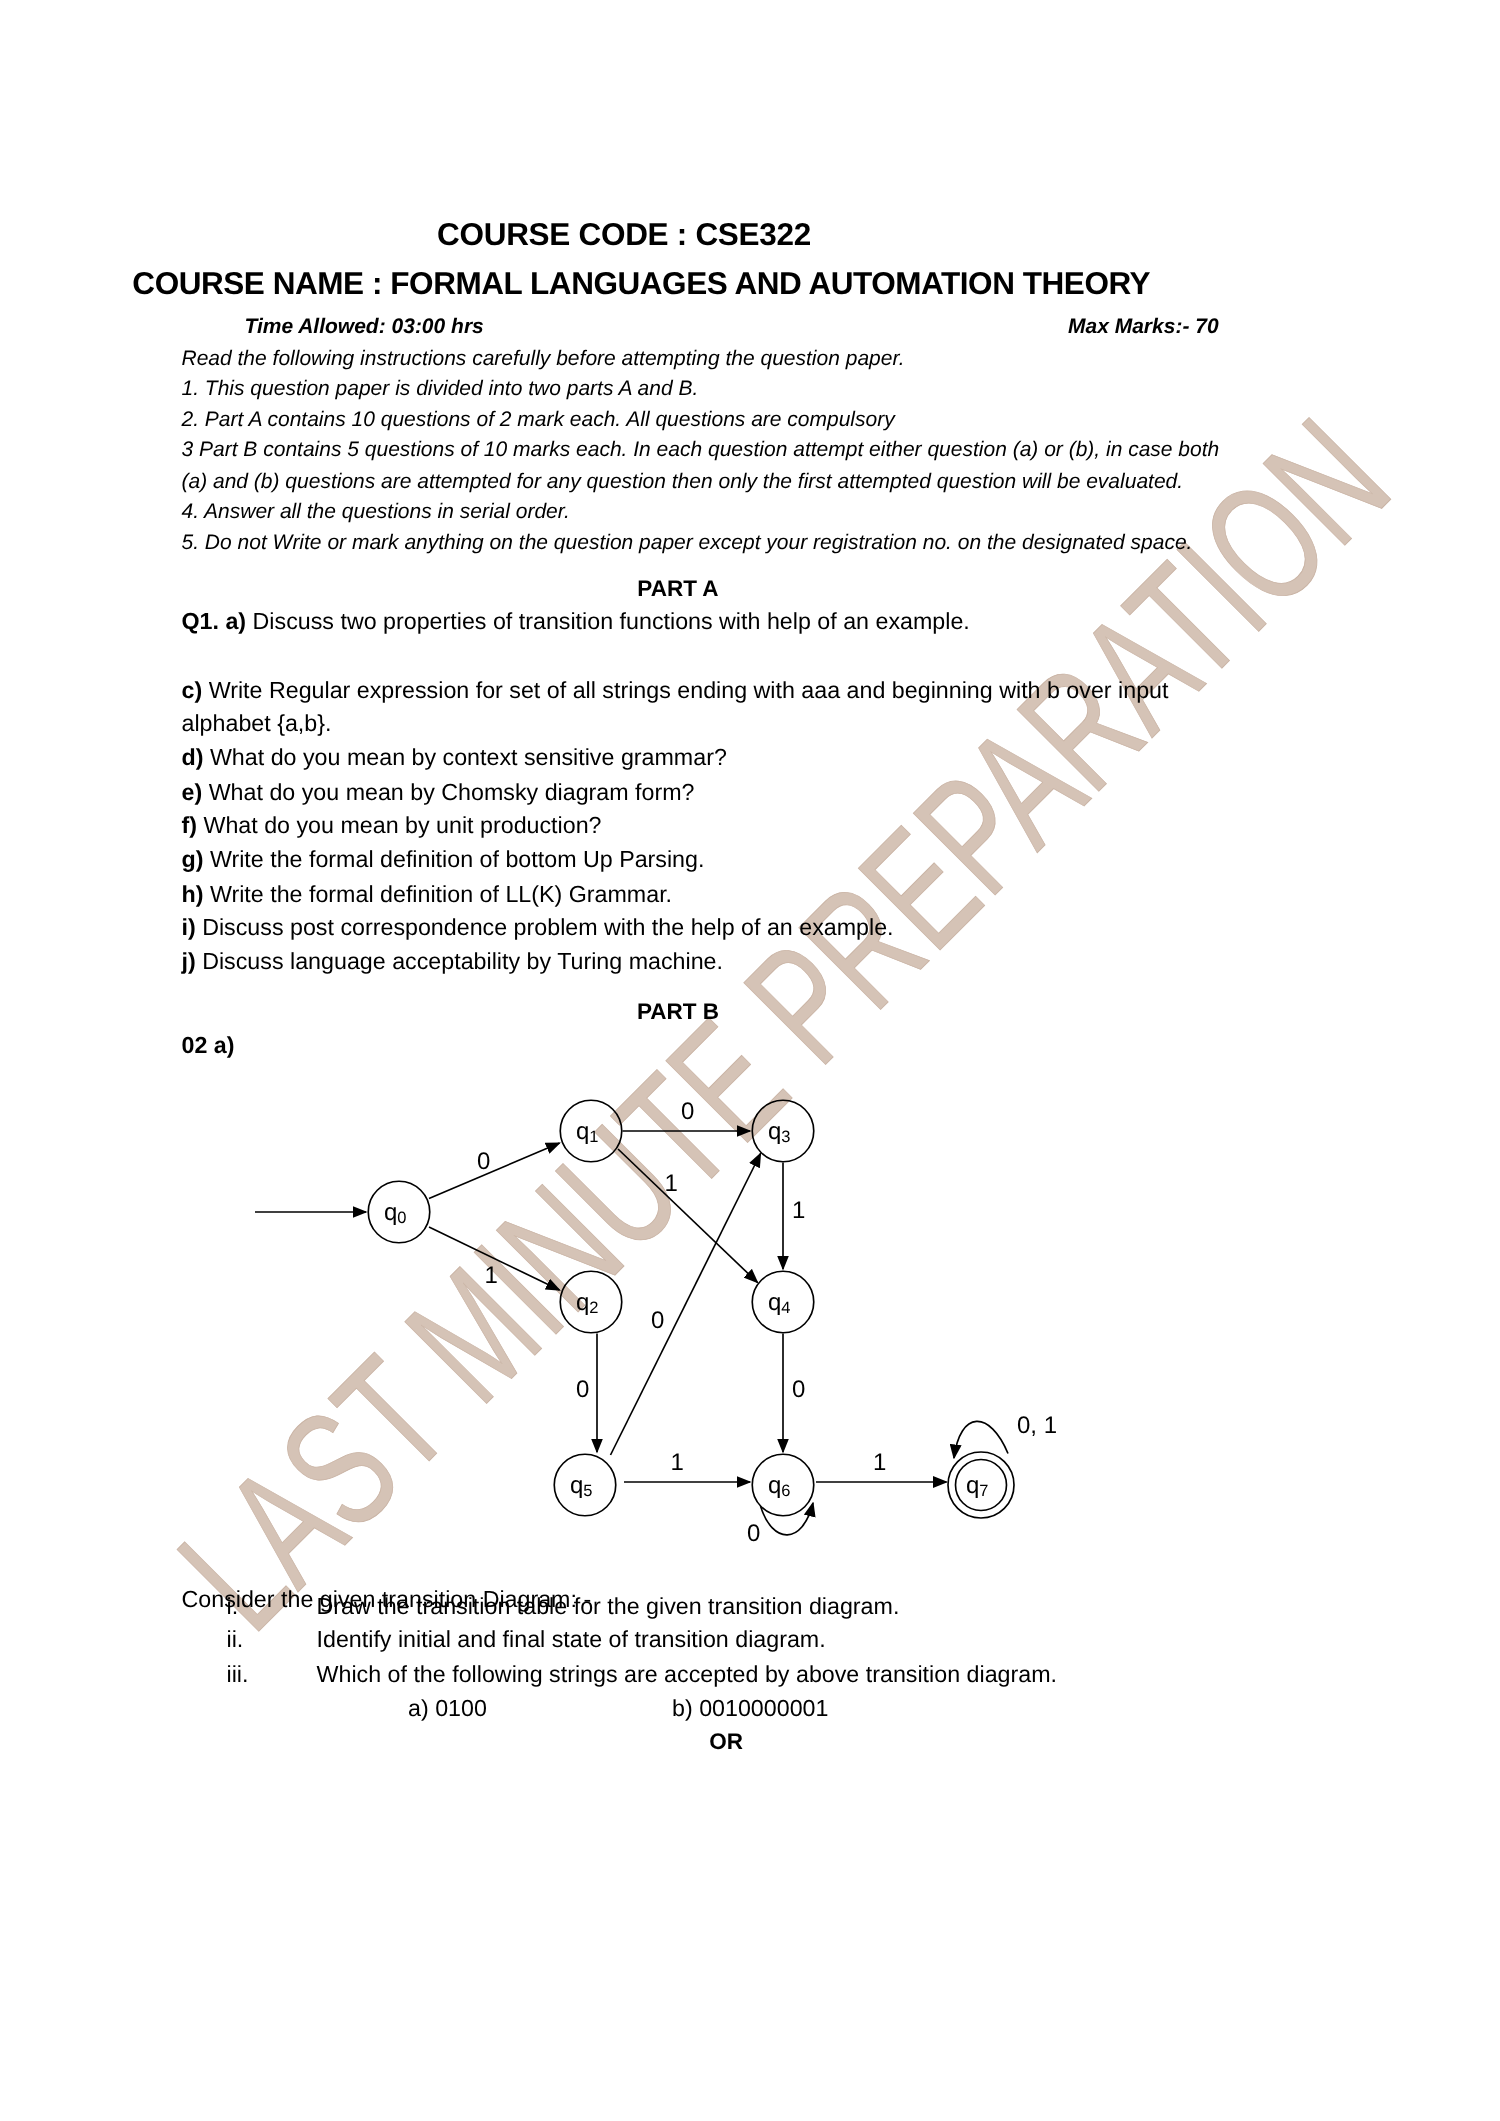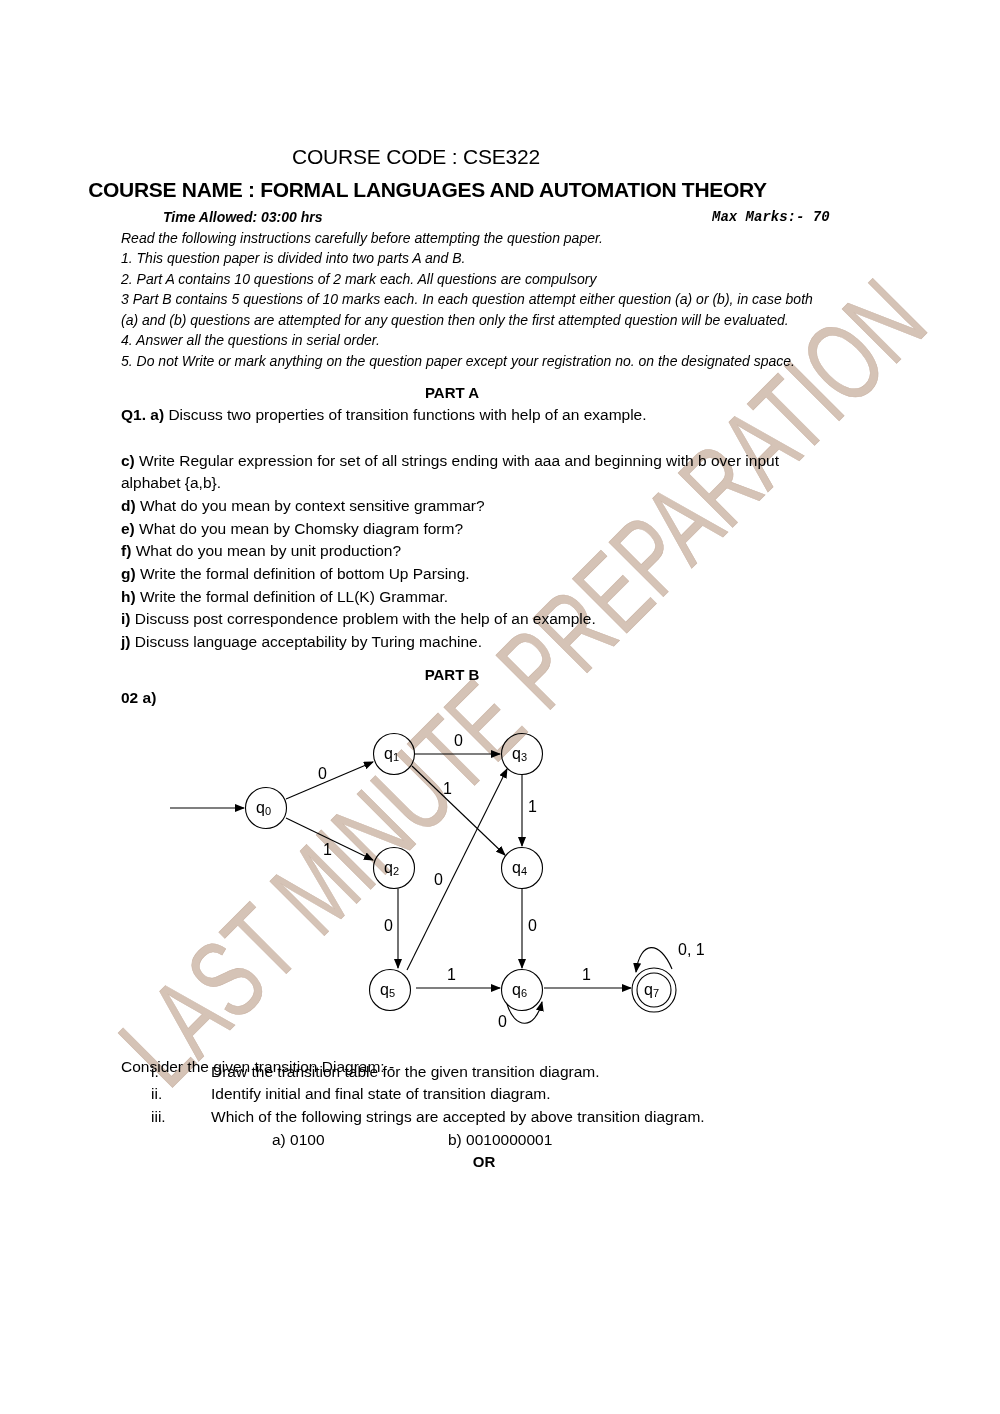--- a/index.html
+++ b/index.html
@@ -2,21 +2,21 @@
 <html><head>
 <meta charset="utf-8">
 <style>
   html, body { margin:0; padding:0; background:#ffffff; }
   body { width:1000px; height:1414px; position:relative; overflow:hidden;
          font-family:"Liberation Sans", "DejaVu Sans", sans-serif; color:#000; }
   .page { position:absolute; left:0; top:0; width:1000px; height:1414px; }
   .watermark { position:absolute; left:0; top:0; width:1000px; height:1414px; pointer-events:none; z-index:1; }
   .content { position:absolute; left:0; top:0; width:1000px; height:1414px; z-index:2; }
   .abs { position:absolute; white-space:nowrap; }
-  .title1 { left:0; width:832px; text-align:center; top:145px; font-size:21px; font-weight:normal; letter-spacing:-0.2px; }
+  .title1 { left:0; width:832px; text-align:center; top:145px; font-size:21px; font-weight:bold; letter-spacing:-0.2px; }
   .title2 { left:0; width:855px; text-align:center; top:178px; font-size:21px; font-weight:bold; letter-spacing:-0.3px; }
   .meta { top:209px; font-size:14px; font-style:italic; font-weight:bold; }
   .instr { font-size:14px; font-style:italic; left:121px; }
   .q { font-size:15.5px; left:121px; }
   .q b { font-weight:bold; }
   .center-head { left:0; width:904px; text-align:center; font-size:15px; font-weight:bold; }
   .sub { font-size:15.5px; }
   svg text { font-family:"Liberation Sans", "DejaVu Sans", sans-serif; }
 </style>
 </head>
@@ -26,21 +26,21 @@
 
   <svg class="watermark" width="1000" height="1414" viewBox="0 0 1000 1414">
     <text x="0" y="0" fill="#d5c3b6" stroke="#c9b3a4" stroke-width="0.6" font-family="'Liberation Serif','DejaVu Serif',serif" font-size="112" textLength="1080" lengthAdjust="spacingAndGlyphs" transform="translate(168,1092) rotate(-45)">LAST MINUTE PREPARATION</text>
   </svg>
 
   <div class="content">
 
     <div class="abs title1">COURSE CODE : CSE322</div>
     <div class="abs title2">COURSE NAME : FORMAL LANGUAGES AND AUTOMATION THEORY</div>
     <div class="abs meta" style="left:163px;">Time Allowed: 03:00 hrs</div>
-    <div class="abs meta" style="left:712px;font-family:Liberation Mono, monospace;">Max Marks:- 70</div>
+    <div class="abs meta" style="left:712px;">Max Marks:- 70</div>
 
     <div class="abs instr" style="top:230px;">Read the following instructions carefully before attempting the question paper.</div>
     <div class="abs instr" style="top:250px;">1.  This question paper is divided into two parts A and B.</div>
     <div class="abs instr" style="top:271px;">2. Part A contains 10 questions of 2 mark each. All questions are compulsory</div>
     <div class="abs instr" style="top:291px;">3 Part B contains 5 questions of 10 marks each. In each question attempt either question (a) or (b), in case both</div>
     <div class="abs instr" style="top:312px;">(a) and (b) questions are attempted for any question then only the first attempted question will be evaluated.</div>
     <div class="abs instr" style="top:332px;">4. Answer all the questions in serial order.</div>
     <div class="abs instr" style="top:353px;">5. Do not Write or mark anything on the question paper except your registration no. on the designated space.</div>
 
     <div class="abs center-head" style="top:384px;">PART A</div>

